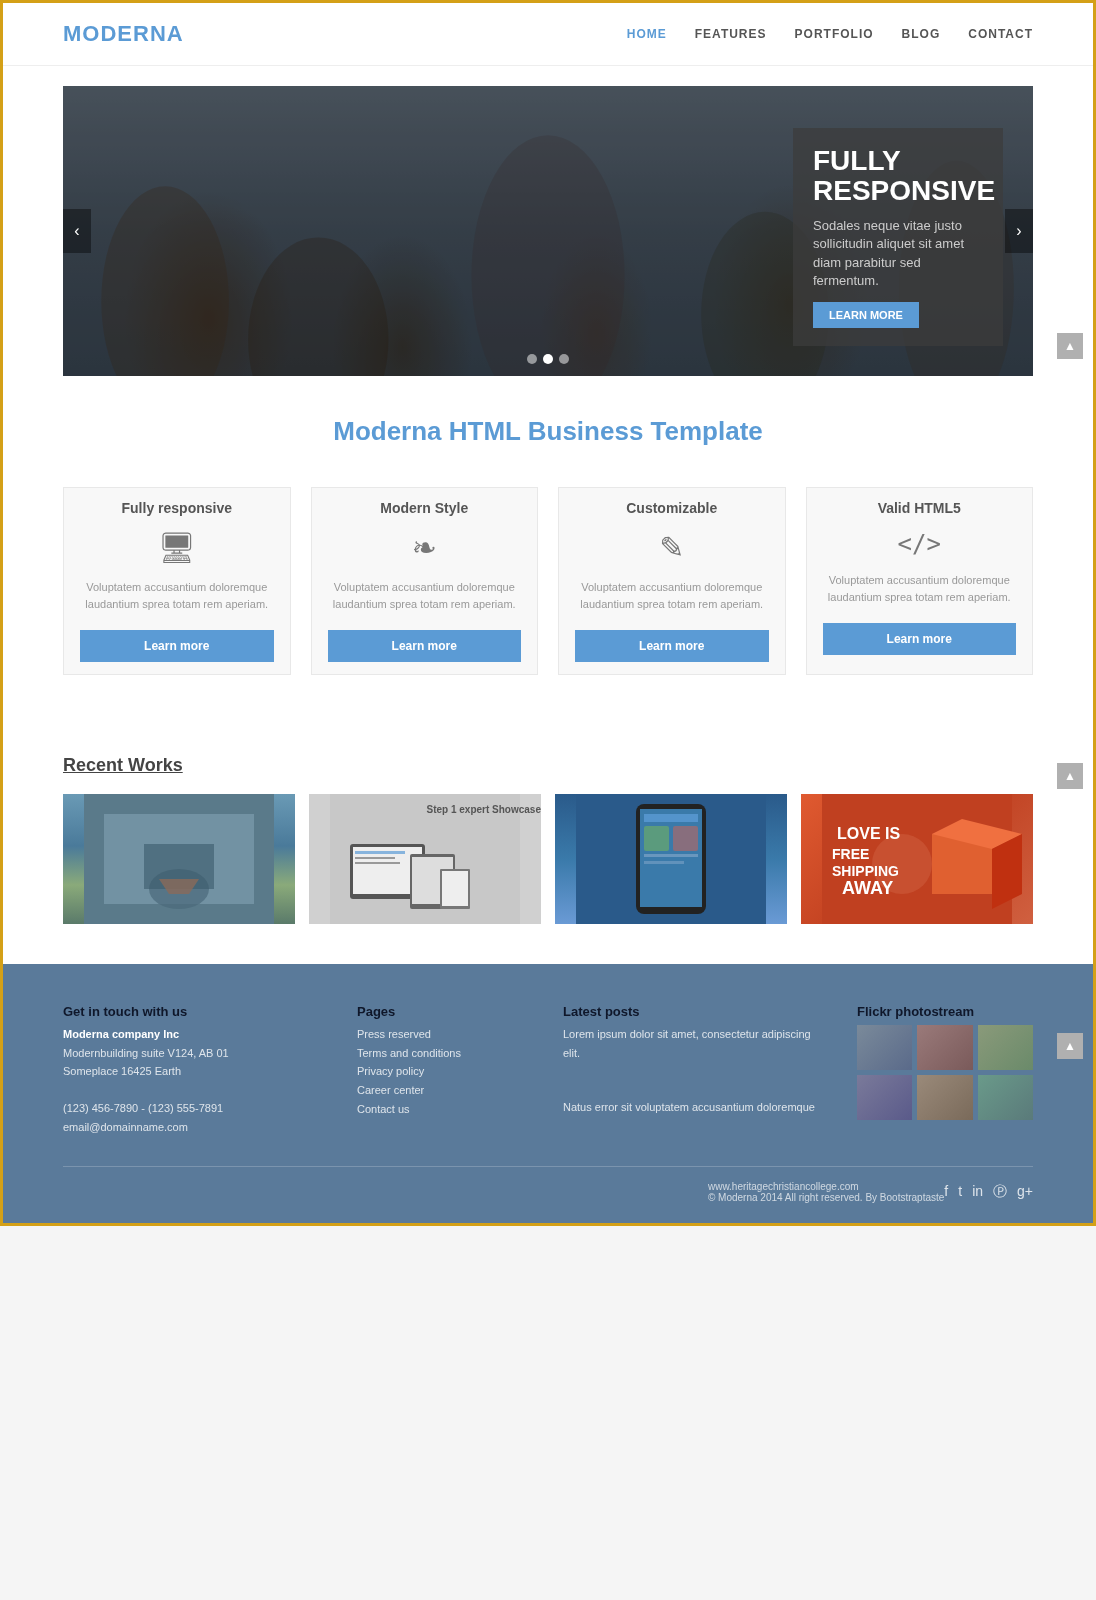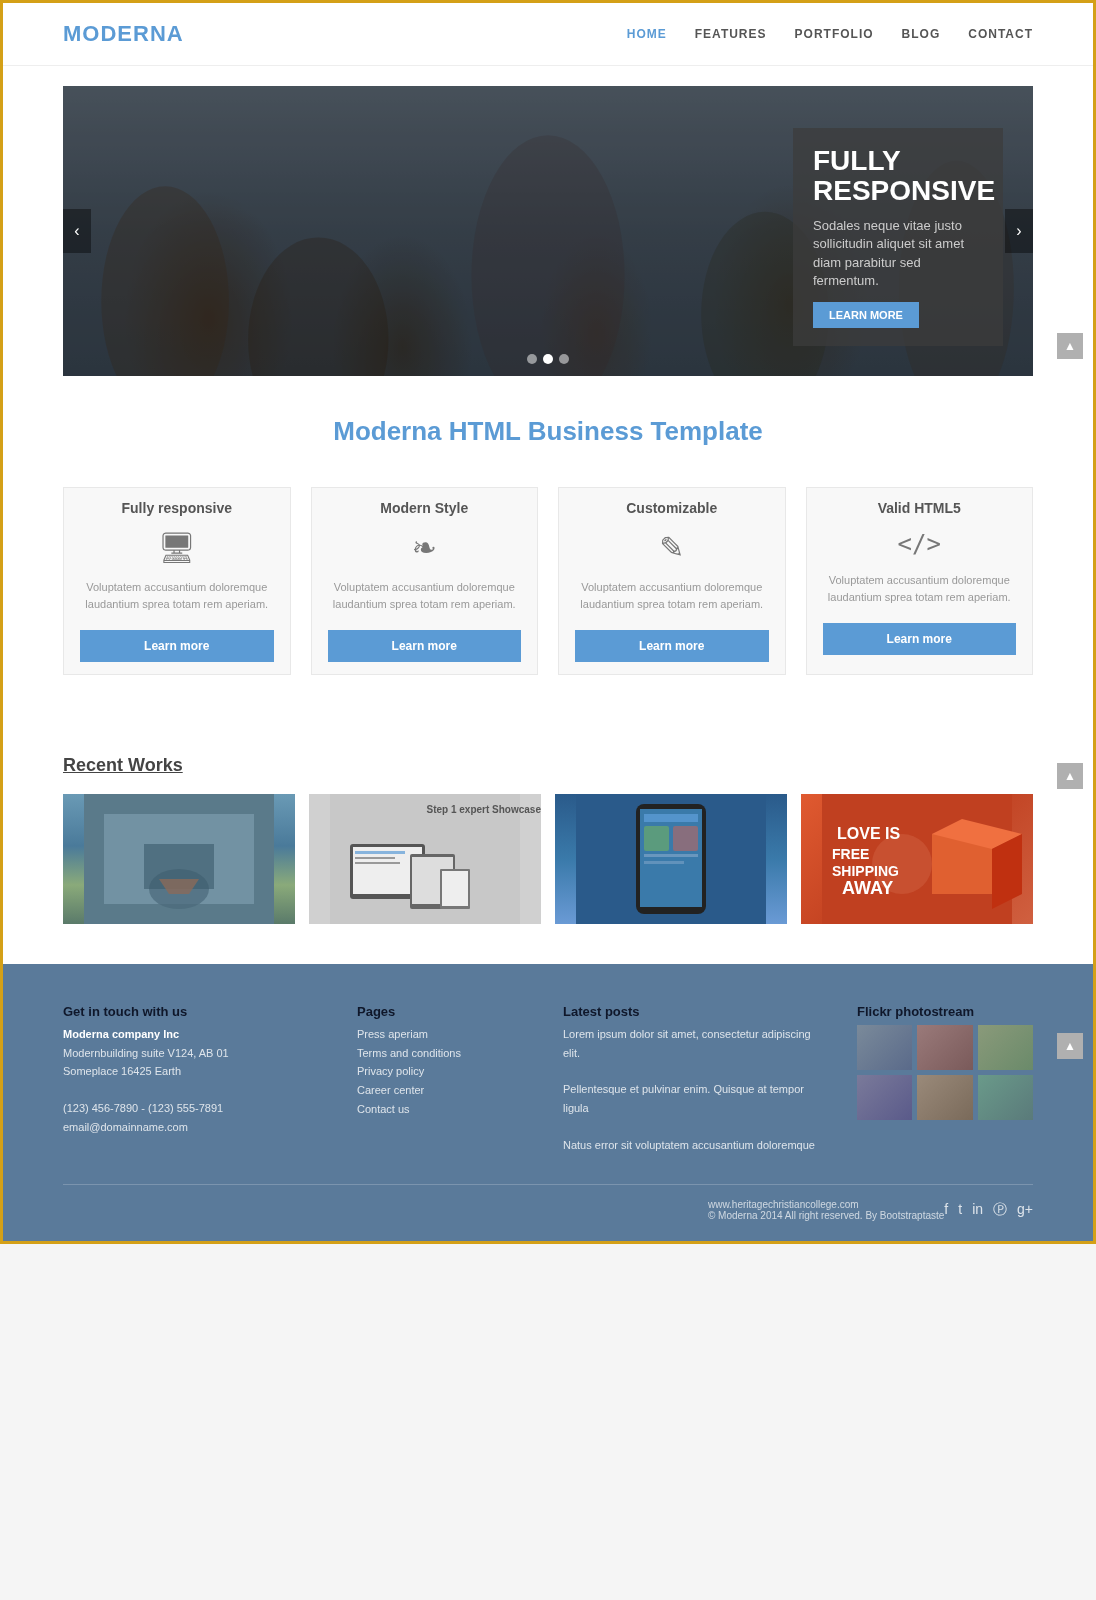--- a/index.html
+++ b/index.html
@@ -548,32 +548,31 @@
         <p class="company-name">Moderna company Inc</p>
         <p>Modernbuilding suite V124, AB 01</p>
         <p>Someplace 16425 Earth</p>
         <br>
         <p>(123) 456-7890 - (123) 555-7891</p>
         <p>email@domainname.com</p>
       </div>
 
       <div class="footer-col">
         <h4>Pages</h4>
-        <a href="#">Press aperiam</a>
+        <a href="#">Press reserved</a>
         <a href="#">Terms and conditions</a>
         <a href="#">Privacy policy</a>
         <a href="#">Career center</a>
         <a href="#">Contact us</a>
       </div>
 
       <div class="footer-col">
         <h4>Latest posts</h4>
         <p>Lorem ipsum dolor sit amet, consectetur adipiscing elit.</p>
         <br>
-        <p>Pellentesque et pulvinar enim. Quisque at tempor ligula</p>
         <br>
         <p>Natus error sit voluptatem accusantium doloremque</p>
       </div>
 
       <div class="footer-col">
         <h4>Flickr photostream</h4>
         <div class="flickr-grid">
           <div class="flickr-thumb flickr-thumb-1"></div>
           <div class="flickr-thumb flickr-thumb-2"></div>
           <div class="flickr-thumb flickr-thumb-3"></div>

